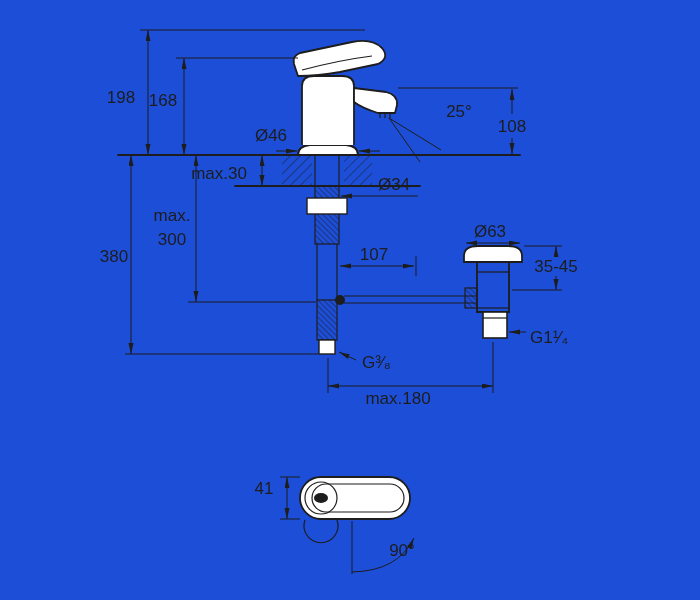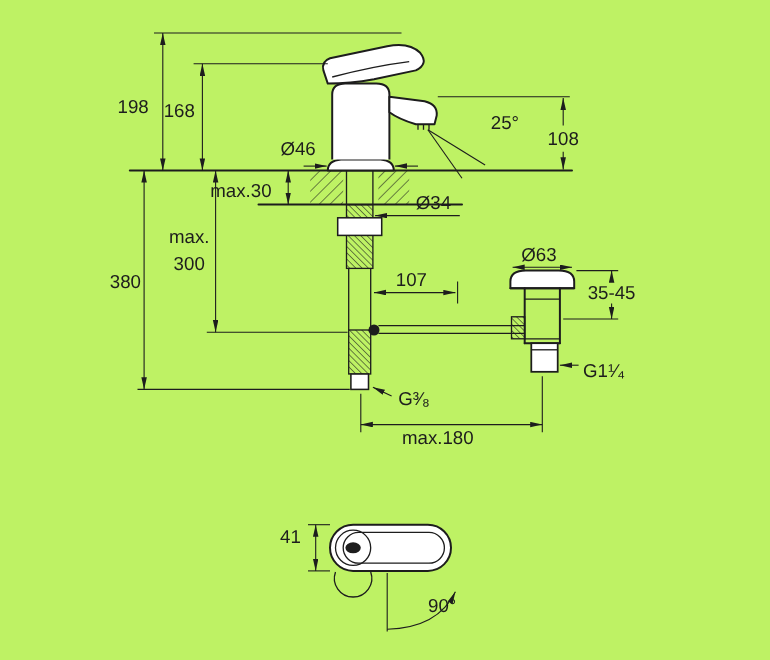--- a/index.html
+++ b/index.html
@@ -1,16 +1,16 @@
 <!DOCTYPE html>
 <html><head>
 <meta charset="utf-8">
 <style>
   html,body{margin:0;padding:0;background:#ffffff;}
-  .canvas{width:700px;height:600px;background:#bef264;position:relative;overflow:hidden;}
+  .canvas{width:700px;height:600px;background:#1d4ed8;position:relative;overflow:hidden;}
   svg{display:block;}
   .o{stroke:#1d1d1d;stroke-width:1.8;fill:none;stroke-linejoin:round;stroke-linecap:round;}
   .of{stroke:#1d1d1d;stroke-width:1.8;fill:#ffffff;stroke-linejoin:round;}
   .t{stroke:#1d1d1d;stroke-width:1.2;fill:none;}
   .d{stroke:#1d1d1d;stroke-width:1;fill:none;}
   .x{stroke:#1d1d1d;stroke-width:1;fill:none;}
   .lb{font-family:"Liberation Sans","DejaVu Sans",sans-serif;font-size:17px;fill:#1d1d1d;}
   .mid{text-anchor:middle;}
 </style>
 </head>

